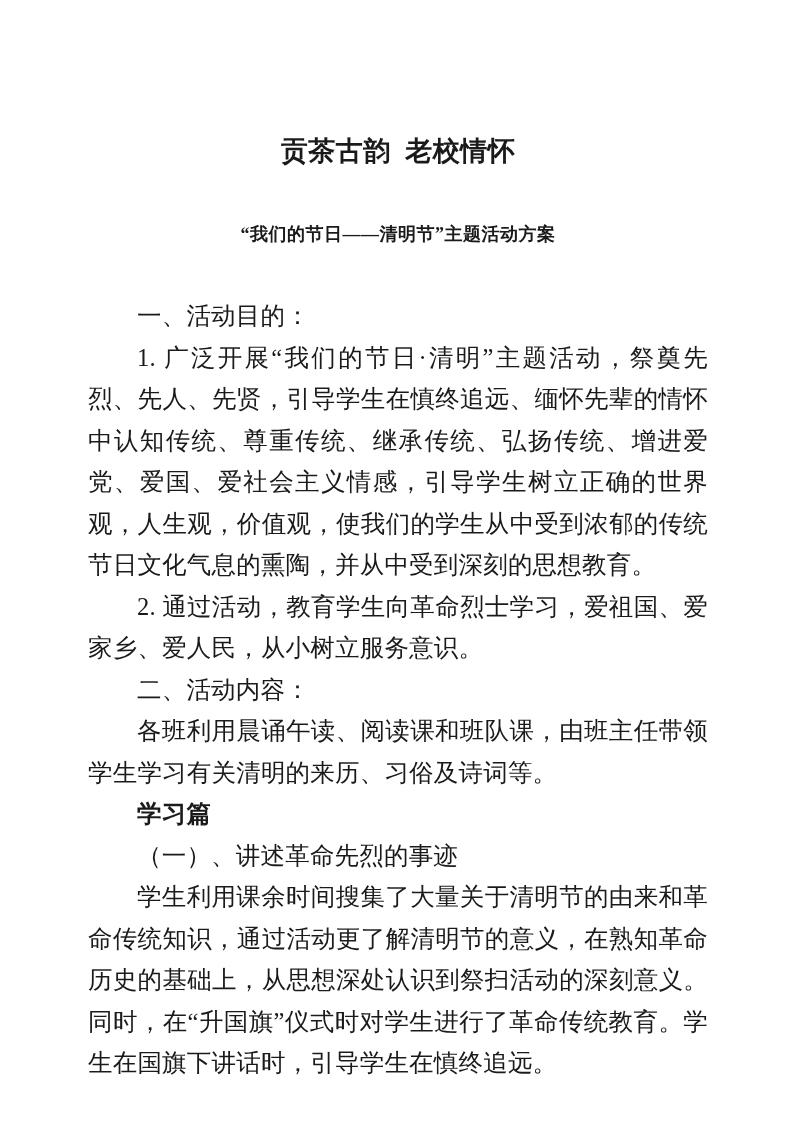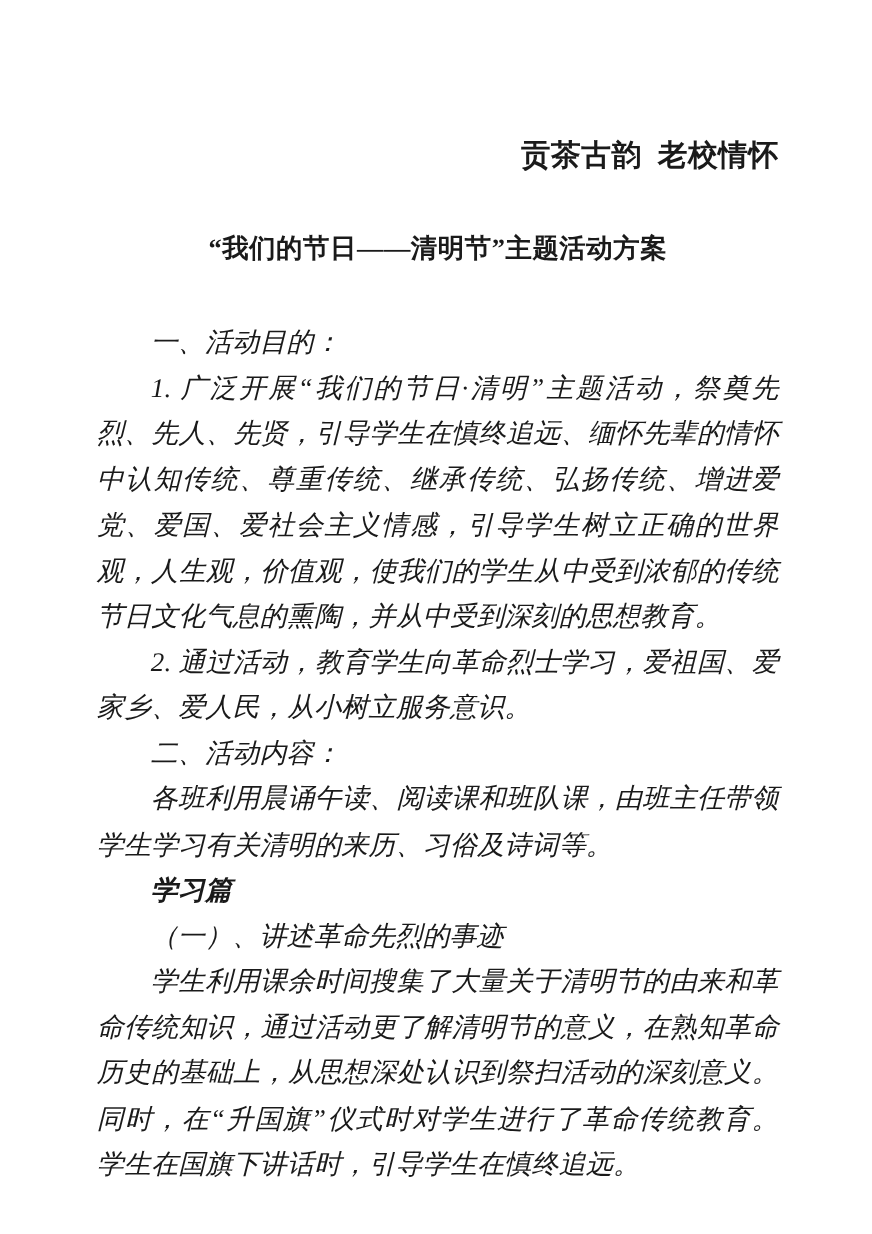--- a/index.html
+++ b/index.html
@@ -22,33 +22,33 @@
   
   .content {
     position: absolute;
     left: 88px;
     top: 0;
     width: 620px;
   }
 
   
   .title-main {
-    text-align: right;
+    text-align: center;
     font-size: 27px;
     font-weight: bold;
     letter-spacing: 0.5px;
     line-height: 1;
-    margin: 0;
+    margin: 10px;
     padding-top: 128px;
     white-space: pre;
   }
 
   .title-sub {
     text-align: center;
-    font-size: 24px;
+    font-size: 18px;
     font-weight: bold;
     letter-spacing: 0.5px;
     line-height: 1;
     margin: 16px;
     padding-top: 44px;
     white-space: pre;
   }
 
   
   .body-block {
@@ -57,21 +57,20 @@
 
   p.para {
     margin: 0;
     font-size: 24.5px;
     line-height: 41.5px;
     text-align: justify;
     text-align-last: left;
     text-justify: inter-character;
     letter-spacing: 0.2px;
     word-break: break-all;
-    font-style: italic;
   }
 
   p.indent2 {
     text-indent: 49px;
   }
 
   p.bold {
     font-weight: bold;
   }
 

